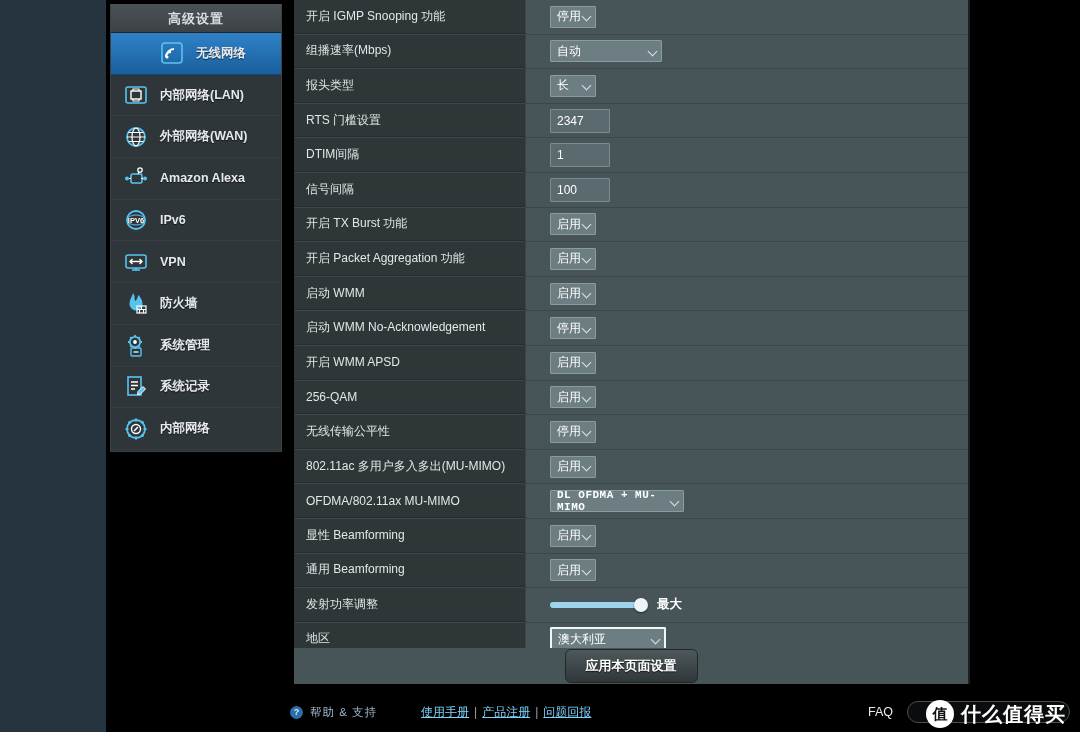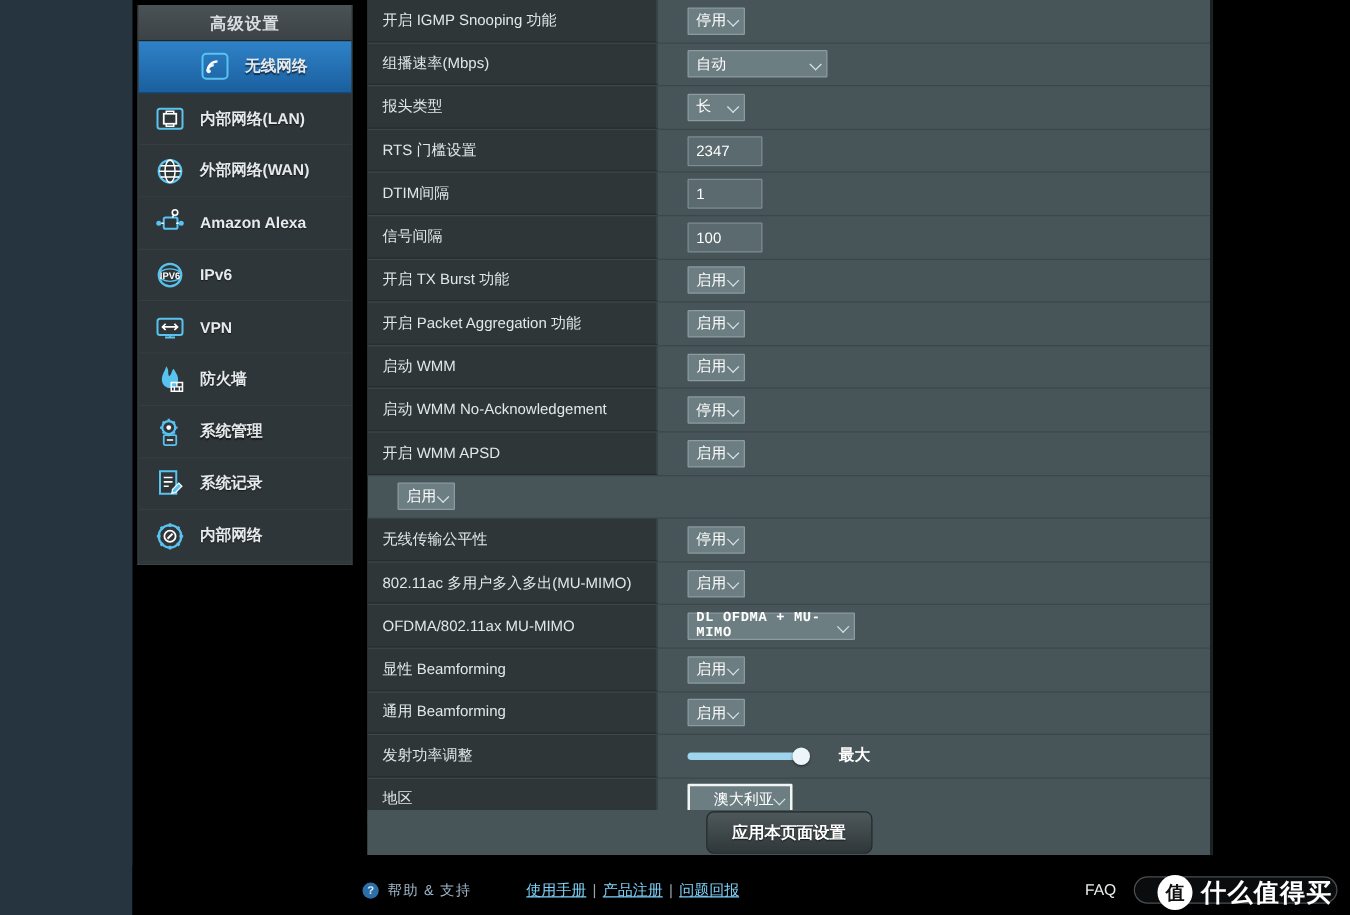--- a/index.html
+++ b/index.html
@@ -79,41 +79,40 @@
     border: 1px solid #8b9b9f;
     color: #ffffff; font-size: 12px;
     height: 22px; padding: 0 4px 0 6px;
     border-radius: 1px;
     position: relative;
   }
   .sel.small { min-width: 46px; }
   .sel.mid   { width: 112px; }
   .sel.wide  { width: 134px; font-family: "Liberation Mono", "DejaVu Sans Mono", monospace; font-size: 11px; letter-spacing: .5px; font-weight: bold;}
   .sel.region {
-    width: 84px; height: 24px;
+    width: 116px; height: 24px;
     border: 2px solid #f2f5f6;
     background: #6d7e83;
-    justify-content: flex-end;
   }
   .chev { width: 9px; height: 9px; flex: 0 0 9px; position: relative; }
   .chev::after {
     content: ""; position: absolute; left: 1px; top: 1px;
     width: 6px; height: 6px;
     border-right: 1.6px solid #d8e4e8; border-bottom: 1.6px solid #d8e4e8;
     transform: rotate(45deg);
   }
   .txt {
     background: #5a6a6f; border: 1px solid #7c8d92;
     color: #ffffff; font-size: 12px;
     height: 24px; width: 60px; padding: 0 6px;
     display: flex; align-items: center; border-radius: 1px;
   }
 
   
-  .slider-wrap { display: flex; align-items: center; gap: 21px; font-family: Liberation Mono, monospace; }
+  .slider-wrap { display: flex; align-items: center; gap: 7px; font-family: Liberation Mono, monospace; }
   .slider { position: relative; width: 100px; height: 18px; }
   .slider .track {
     position: absolute; left: 0; top: 6px; width: 96px; height: 6px;
     background: #9ed4ec; border-radius: 3px;
   }
   .slider .knob {
     position: absolute; left: 84px; top: 2px; width: 14px; height: 14px;
     border-radius: 50%; background: #eef5f8; box-shadow: 0 1px 2px rgba(0,0,0,.5);
   }
   .slider-label { color: #ffffff; font-size: 12.5px; font-weight: bold; }
@@ -373,20 +372,21 @@
         <div class="row">
           <div class="lab">开启 WMM APSD</div>
           <div class="val">
             <div class="sel small">
              <span>启用</span>
               <span class="chev"></span>
            </div>
           </div>
         </div>
         <div class="row">
+          <div class="lab">256-QAM</div>
           <div class="val">
             <div class="sel small">
              <span>启用</span>
               <span class="chev"></span>
            </div>
           </div>
         </div>
         <div class="row">
           <div class="lab">无线传输公平性</div>
           <div class="val">

